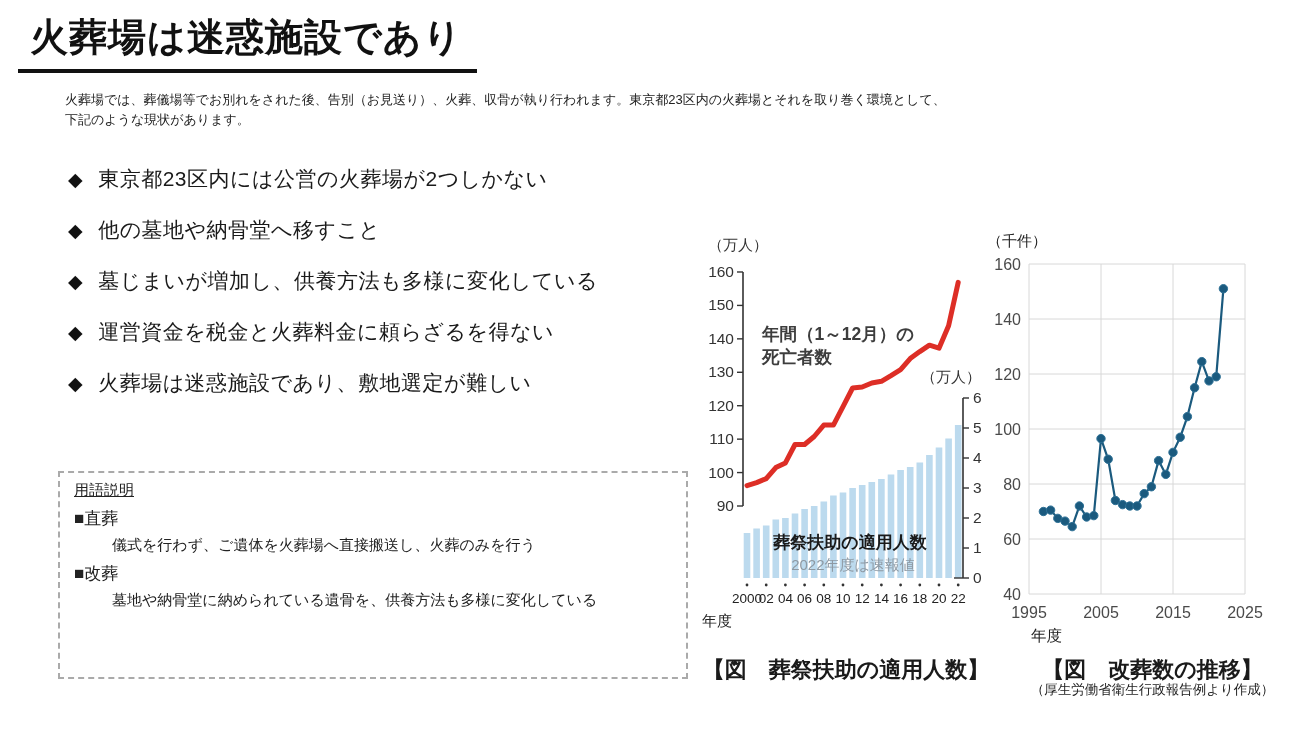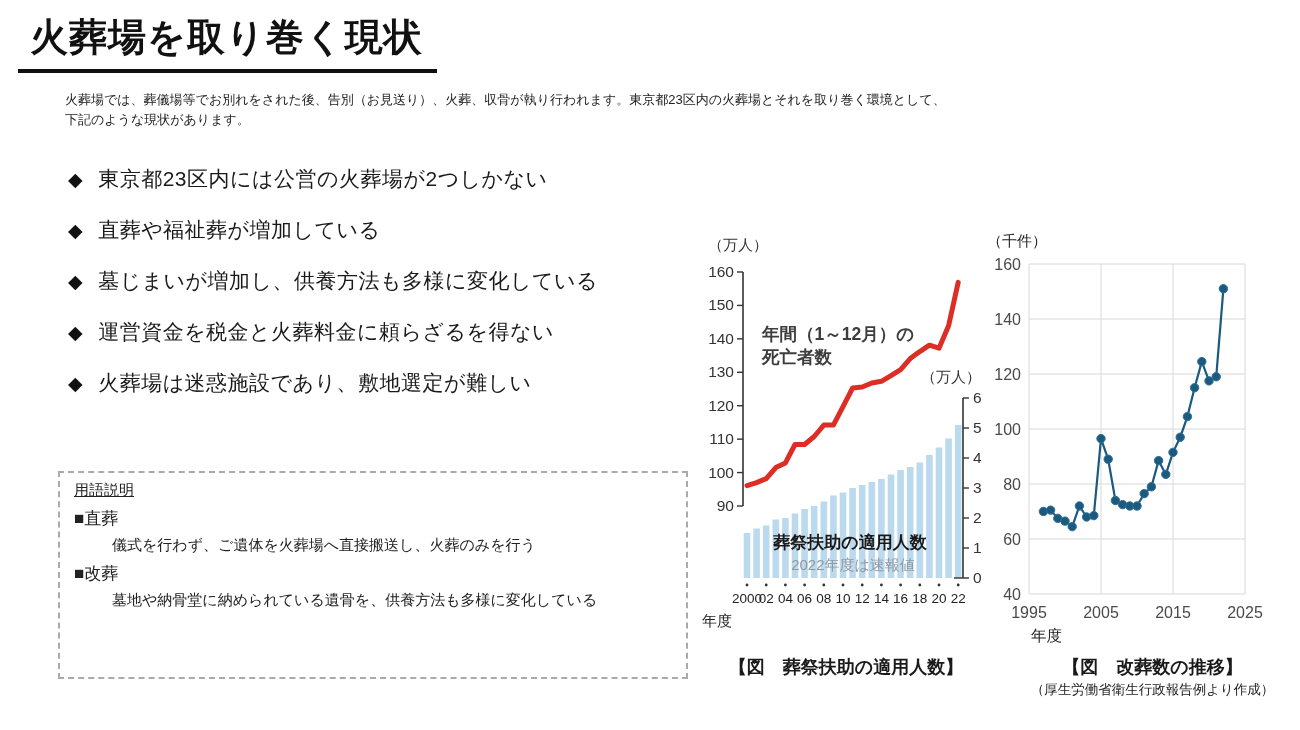--- a/index.html
+++ b/index.html
@@ -75,53 +75,53 @@
   }
   .glossary-def {
     padding-left: 38px;
     margin-bottom: 7px;
   }
   .chart {
     position: absolute;
   }
   .chart-caption {
     position: absolute;
-    font-size: 18px;
+    font-size: 22px;
     font-weight: bold;
     text-align: center;
     color: #1a1a1a;
   }
   .chart-source {
     position: absolute;
     font-size: 13.5px;
     text-align: center;
     color: #222;
   }
   svg text { font-family: "Liberation Sans", "DejaVu Sans", sans-serif; }
 </style>
 </head>
 <body>
 
 <div class="slide">
 
-  <h1 class="page-title">火葬場を取り巻く現状</h1>
+  <h1 class="page-title">火葬場は迷惑施設であり</h1>
 
   <div class="intro">
     <div>火葬場では、葬儀場等でお別れをされた後、告別（お見送り）、火葬、収骨が執り行われます。東京都23区内の火葬場とそれを取り巻く環境として、</div>
     <div>下記のような現状があります。</div>
   </div>
 
   <div class="bullet-list">
       <div class="bullet-item">
         <span class="bullet-marker">◆</span>
         <span>東京都23区内には公営の火葬場が2つしかない</span>
       </div>
       <div class="bullet-item">
         <span class="bullet-marker">◆</span>
-        <span>直葬や福祉葬が増加している</span>
+        <span>他の墓地や納骨堂へ移すこと</span>
       </div>
       <div class="bullet-item">
         <span class="bullet-marker">◆</span>
         <span>墓じまいが増加し、供養方法も多様に変化している</span>
       </div>
       <div class="bullet-item">
         <span class="bullet-marker">◆</span>
         <span>運営資金を税金と火葬料金に頼らざるを得ない</span>
       </div>
       <div class="bullet-item">

